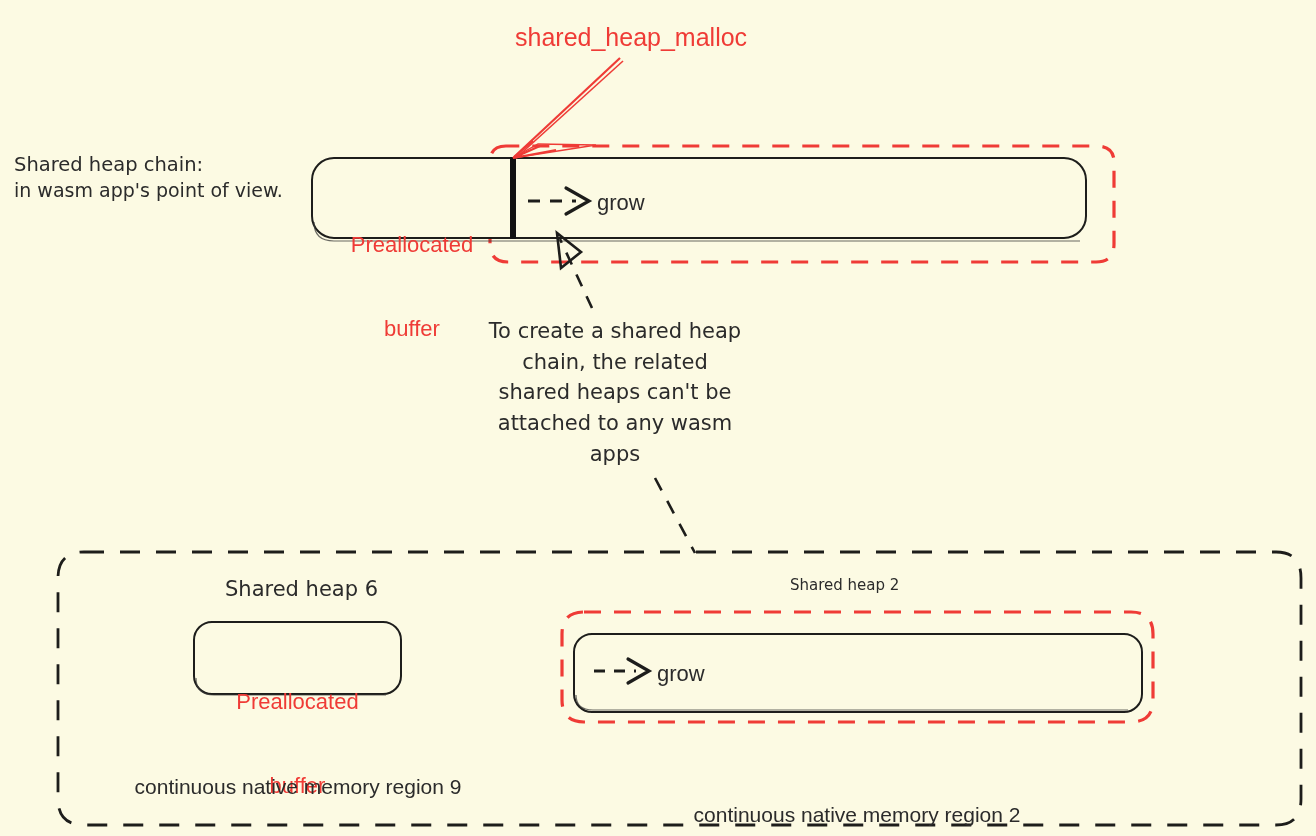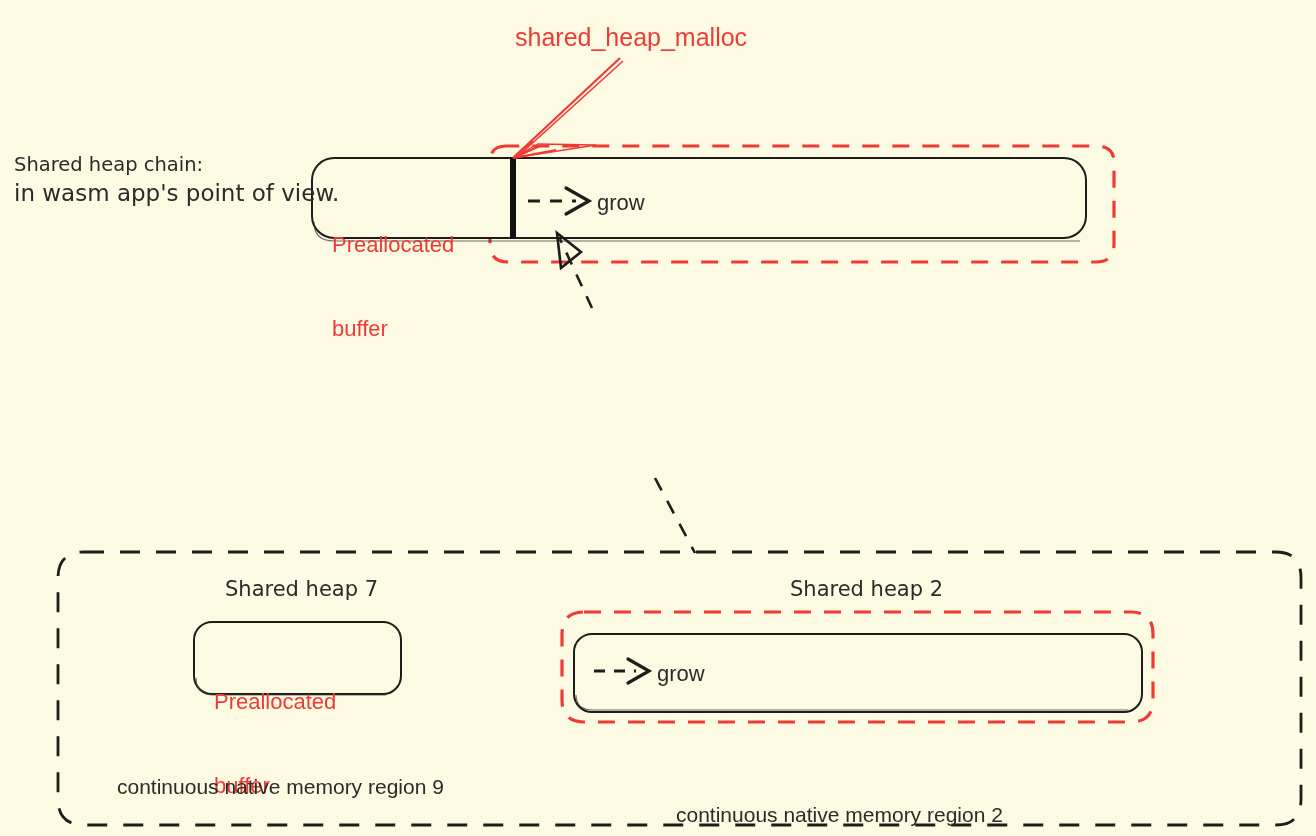--- a/index.html
+++ b/index.html
@@ -25,21 +25,21 @@
   }
   .txt {
     position: absolute;
     white-space: pre;
     color: #2b2b2b;
     line-height: 1.34;
   }
   .red { color: #ef3b36; }
   .lib { font-family: "Liberation Sans", sans-serif; }
   .dv  { font-family: "DejaVu Sans", sans-serif; }
-  .ctr { }
+  .ctr { text-align: center; }
 </style>
 </head>
 <body style="background: rgb(252, 250, 227);">
 
 <div id="canvas" style="width: 1316px; height: 836px; background: rgb(252, 250, 227);">
 
   <svg class="layer" viewBox="0 0 1316 836">
 
     <path d="M 506,146 Q 490,146 490,162 L 490,244 Q 490,262 508,262
              L 1096,262 Q 1114,262 1114,244 L 1114,162 Q 1114,146 1096,146 Z" fill="none" stroke="#ef3b36" stroke-width="3.2" stroke-dasharray="17 13" stroke-linecap="butt"></path>
@@ -78,44 +78,49 @@
     <path d="M 576,695 Q 576,710 593,710 L 1128,710" fill="none" stroke="#3a3a38" stroke-width="1.2" opacity="0.75"></path>
 
     <line x1="594" y1="671" x2="636" y2="671" stroke="#1d1d1b" stroke-width="3.2" stroke-dasharray="11 9"></line>
     <path d="M 628,659 L 649,671 L 628,683" fill="none" stroke="#1d1d1b" stroke-width="3.2" stroke-linecap="round" stroke-linejoin="miter"></path>
   </svg>
 
   <div class="txt lib red" style="left:515px; top:21px; font-size:25px;">shared_heap_malloc</div>
 
   <div style="position:absolute; left:14px; top:144px;">
     <div class="txt dv" style="position:static; font-size:19.5px;margin-top:8px;">Shared heap chain:</div>
-    <div class="txt dv" style="position:static; font-size:23px;">in wasm app's point of view.</div>
+    <div class="txt dv" style="position:static; font-size:19px;">in wasm app's point of view.</div>
   </div>
 
   <div class="txt lib red ctr" style="left:332px; top:176px; width:160px; font-size:22px; line-height:1.26;">
     <div style="position:static;">Preallocated</div>
     <div style="position:static;">buffer</div>
   </div>
 
   <div class="txt lib" style="left:597px; top:188px; font-size:22px;">grow</div>
 
+  <div class="txt dv ctr" style="left:470px; top:316px; width:290px; font-size:21px; line-height:1.46;">To create a shared heap
+chain, the related
+shared heaps can't be
+attached to any wasm
+apps</div>
 
-  <div class="txt dv" style="left:225px; top:575px; font-size:21px;">Shared heap 7</div>
+  <div class="txt dv" style="left:225px; top:575px; font-size:21px;">Shared heap 6</div>
 
   <div class="txt lib red ctr" style="left:214px; top:633px; width:167px; font-size:22px; line-height:1.26;">
     <div style="position:static;">Preallocated</div>
     <div style="position:static;">buffer</div>
   </div>
 
   <div class="txt lib ctr" style="left:117px; top:716px; width:362px; font-size:21px; line-height:1.35;">
     <div style="position:static;">continuous native memory region 9</div>
     
   </div>
 
-  <div class="txt dv" style="left:790px; top:575px; font-size:21px;">Shared heap 2</div>
+  <div class="txt dv" style="left:790px; top:575px; font-size:15px;">Shared heap 2</div>
 
   <div class="txt lib" style="left:657px; top:659px; font-size:22px;">grow</div>
 
   <div class="txt lib ctr" style="left:676px; top:744px; width:362px; font-size:21px; line-height:1.35;">
     <div style="position:static;">continuous native memory region 2</div>
     
   </div>
 
 </div>
 

